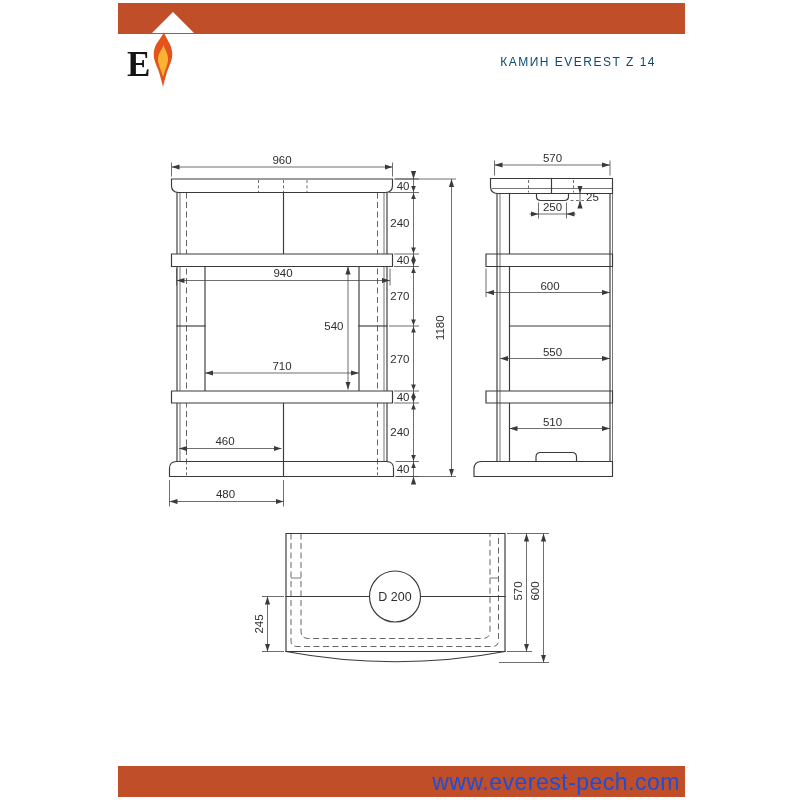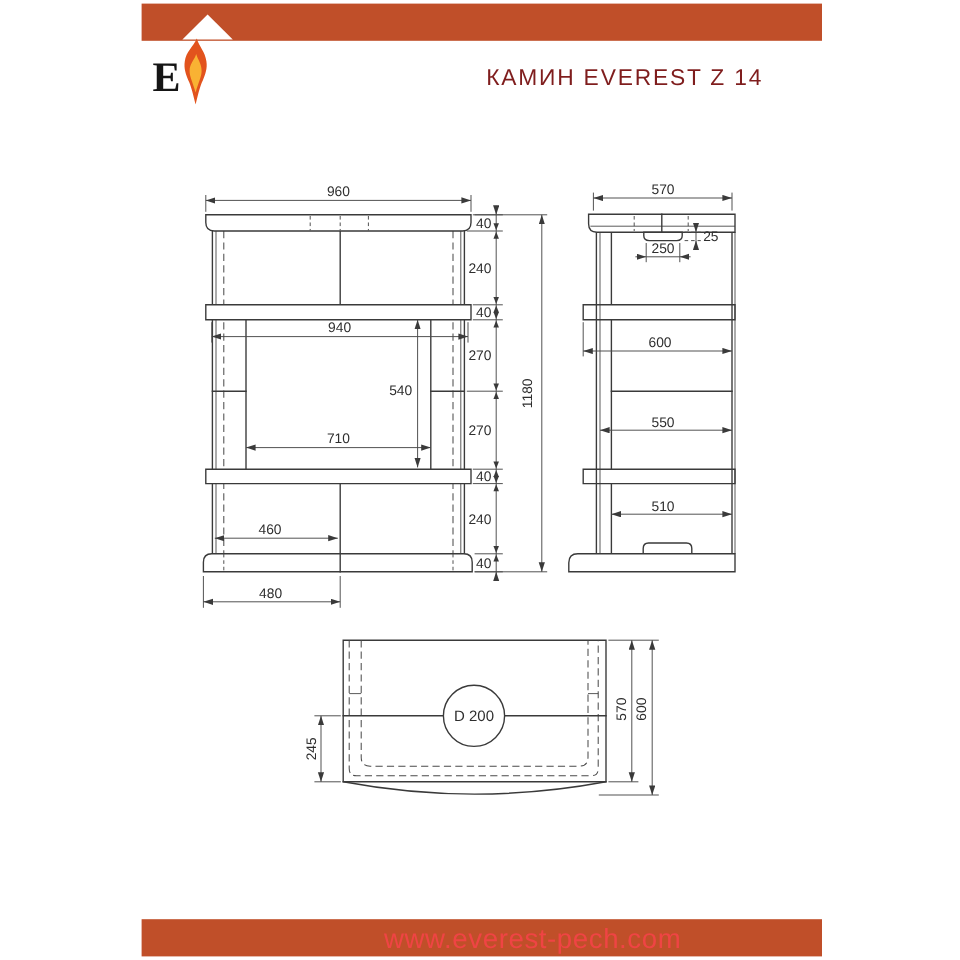--- a/index.html
+++ b/index.html
@@ -6,24 +6,24 @@
   #page{position:relative;width:800px;height:800px;background:#fff;overflow:hidden;
         font-family:"Liberation Sans",sans-serif;}
   .topbar{position:absolute;left:118px;top:3px;width:567px;height:30.5px;background:#c04f29;}
   .notch{position:absolute;left:152px;top:12px;width:0;height:0;
          border-left:21px solid transparent;border-right:21px solid transparent;
          border-bottom:21.5px solid #fff;}
   .logo{position:absolute;left:127px;top:44px;display:flex;align-items:flex-start;}
   .lg{font-family:"Liberation Serif",serif;font-weight:700;font-size:35px;line-height:1;
       color:#151515;letter-spacing:-0.5px;padding-top:3px;}
   .flame{width:30px;height:56px;margin:-13px -2px 0 -2px;}
-  .title{position:absolute;top:55px;right:164px;font-size:19px;color:#7f1d1d;letter-spacing:1.5px;}
+  .title{position:absolute;top:55px;right:144px;font-size:12px;color:#0c4a6e;letter-spacing:1.5px;}
   .botbar{position:absolute;left:118px;top:766px;width:567px;height:31px;background:#c04f29;}
-  .site{position:absolute;left:320px;top:769px;width:360px;text-align:left;
-        font-size:23px;color:#ef4444;letter-spacing:.5px;}
+  .site{position:absolute;left:320px;top:769px;width:360px;text-align:right;
+        font-size:23px;color:#1d4ed8;letter-spacing:.5px;}
   svg.draw{position:absolute;left:0;top:0;}
   .ln{stroke:#3a3a3a;stroke-width:1.15;fill:none;stroke-linecap:square;}
   .thin{stroke:#3a3a3a;stroke-width:.7;fill:none;}
   .slab{stroke:#3a3a3a;stroke-width:1.15;fill:#fff;}
   .dsh{stroke:#4a4a4a;stroke-width:.85;fill:none;stroke-dasharray:6 3.5;}
   .dsh2{stroke:#4a4a4a;stroke-width:.8;fill:none;stroke-dasharray:3 2.4;}
   .dim{stroke:#4a4a4a;stroke-width:.8;fill:none;}
   .dt{font-family:"Liberation Sans",sans-serif;font-size:11.5px;fill:#2e2e2e;}
 </style>
 </head>

